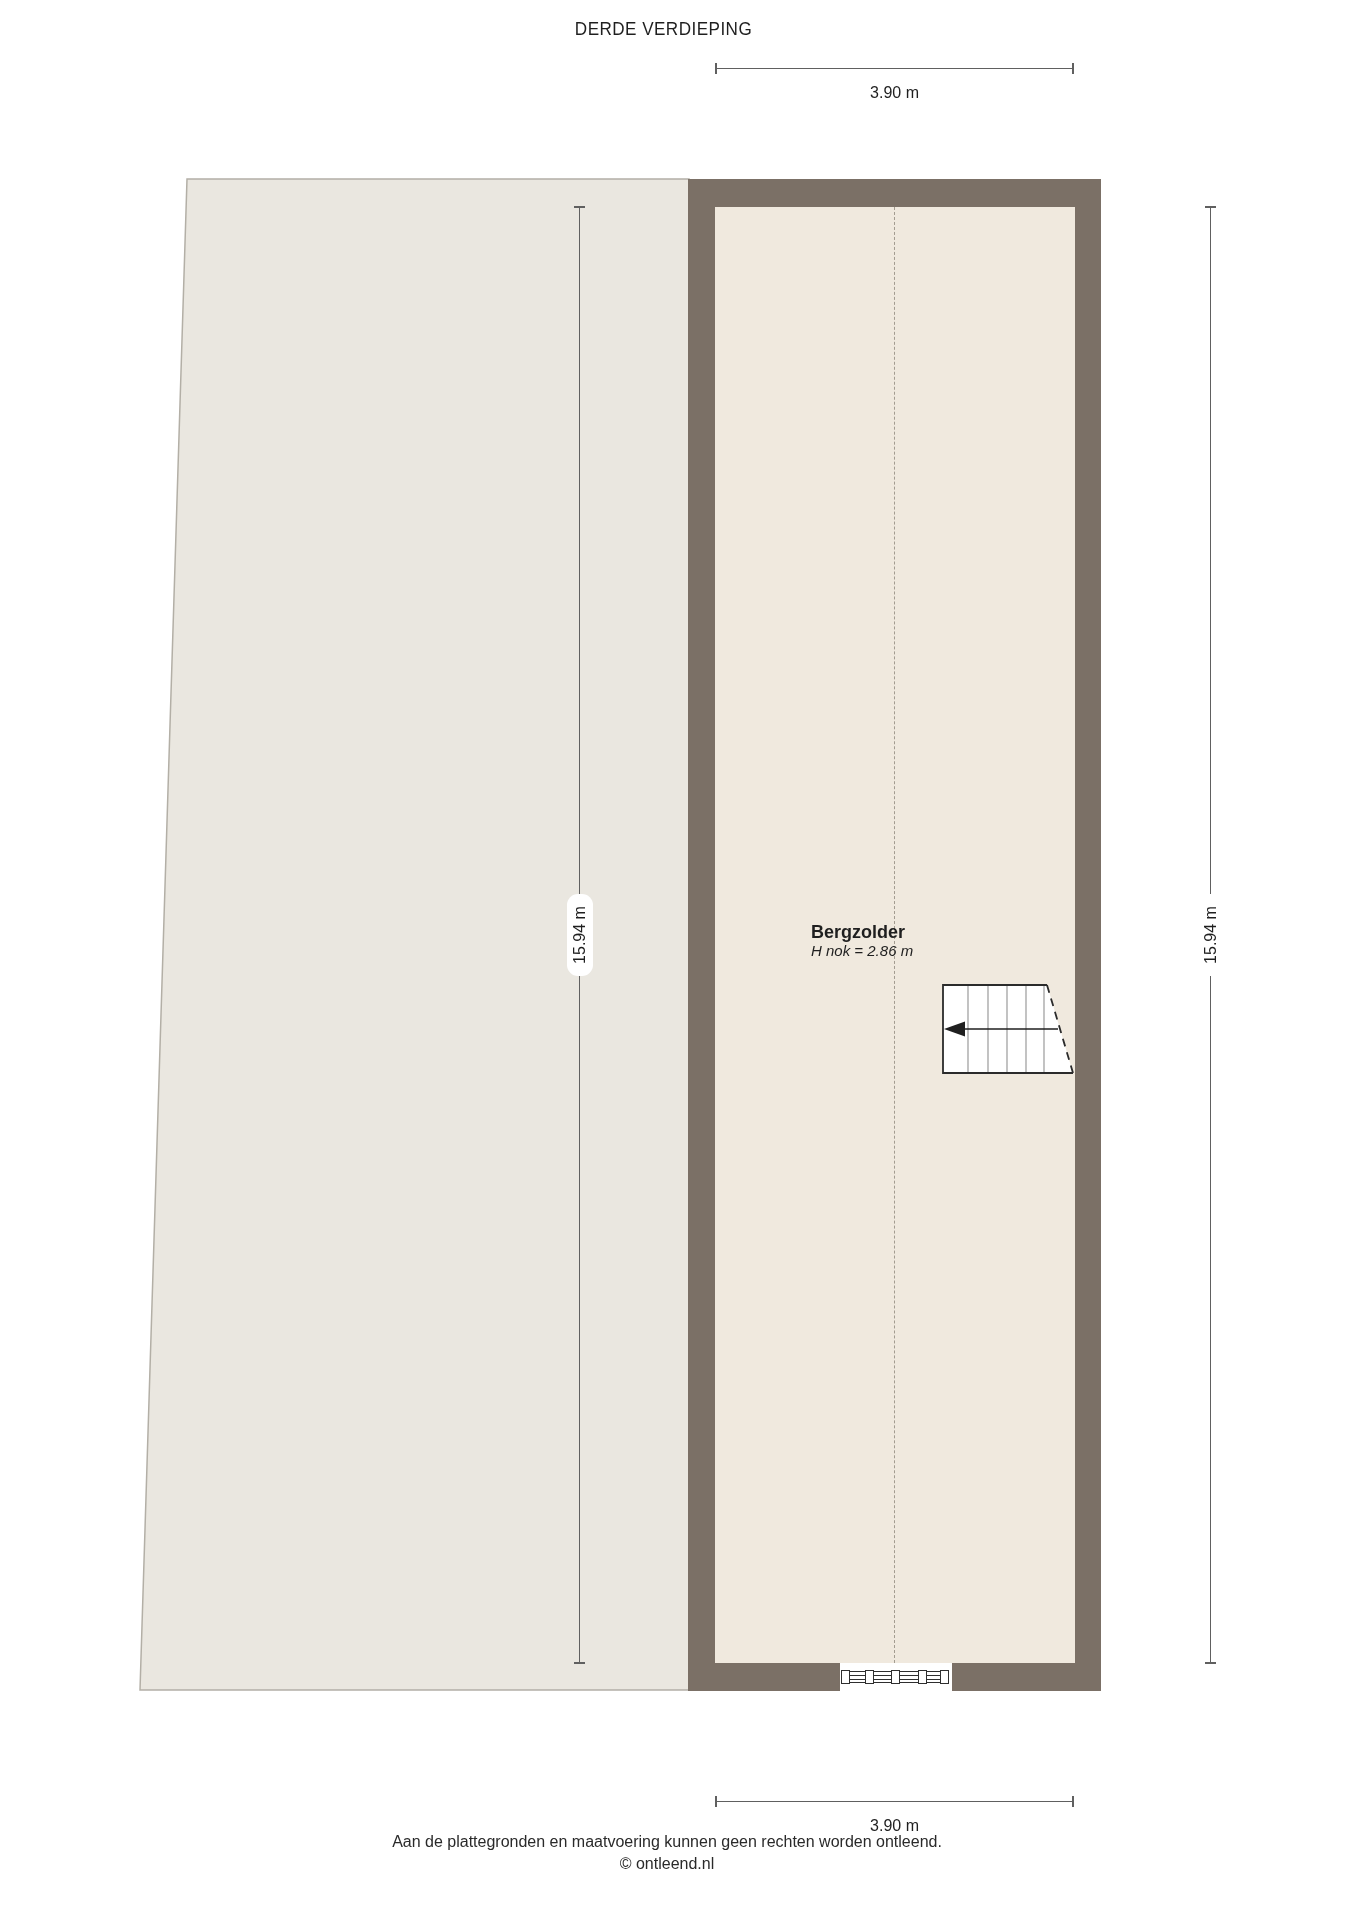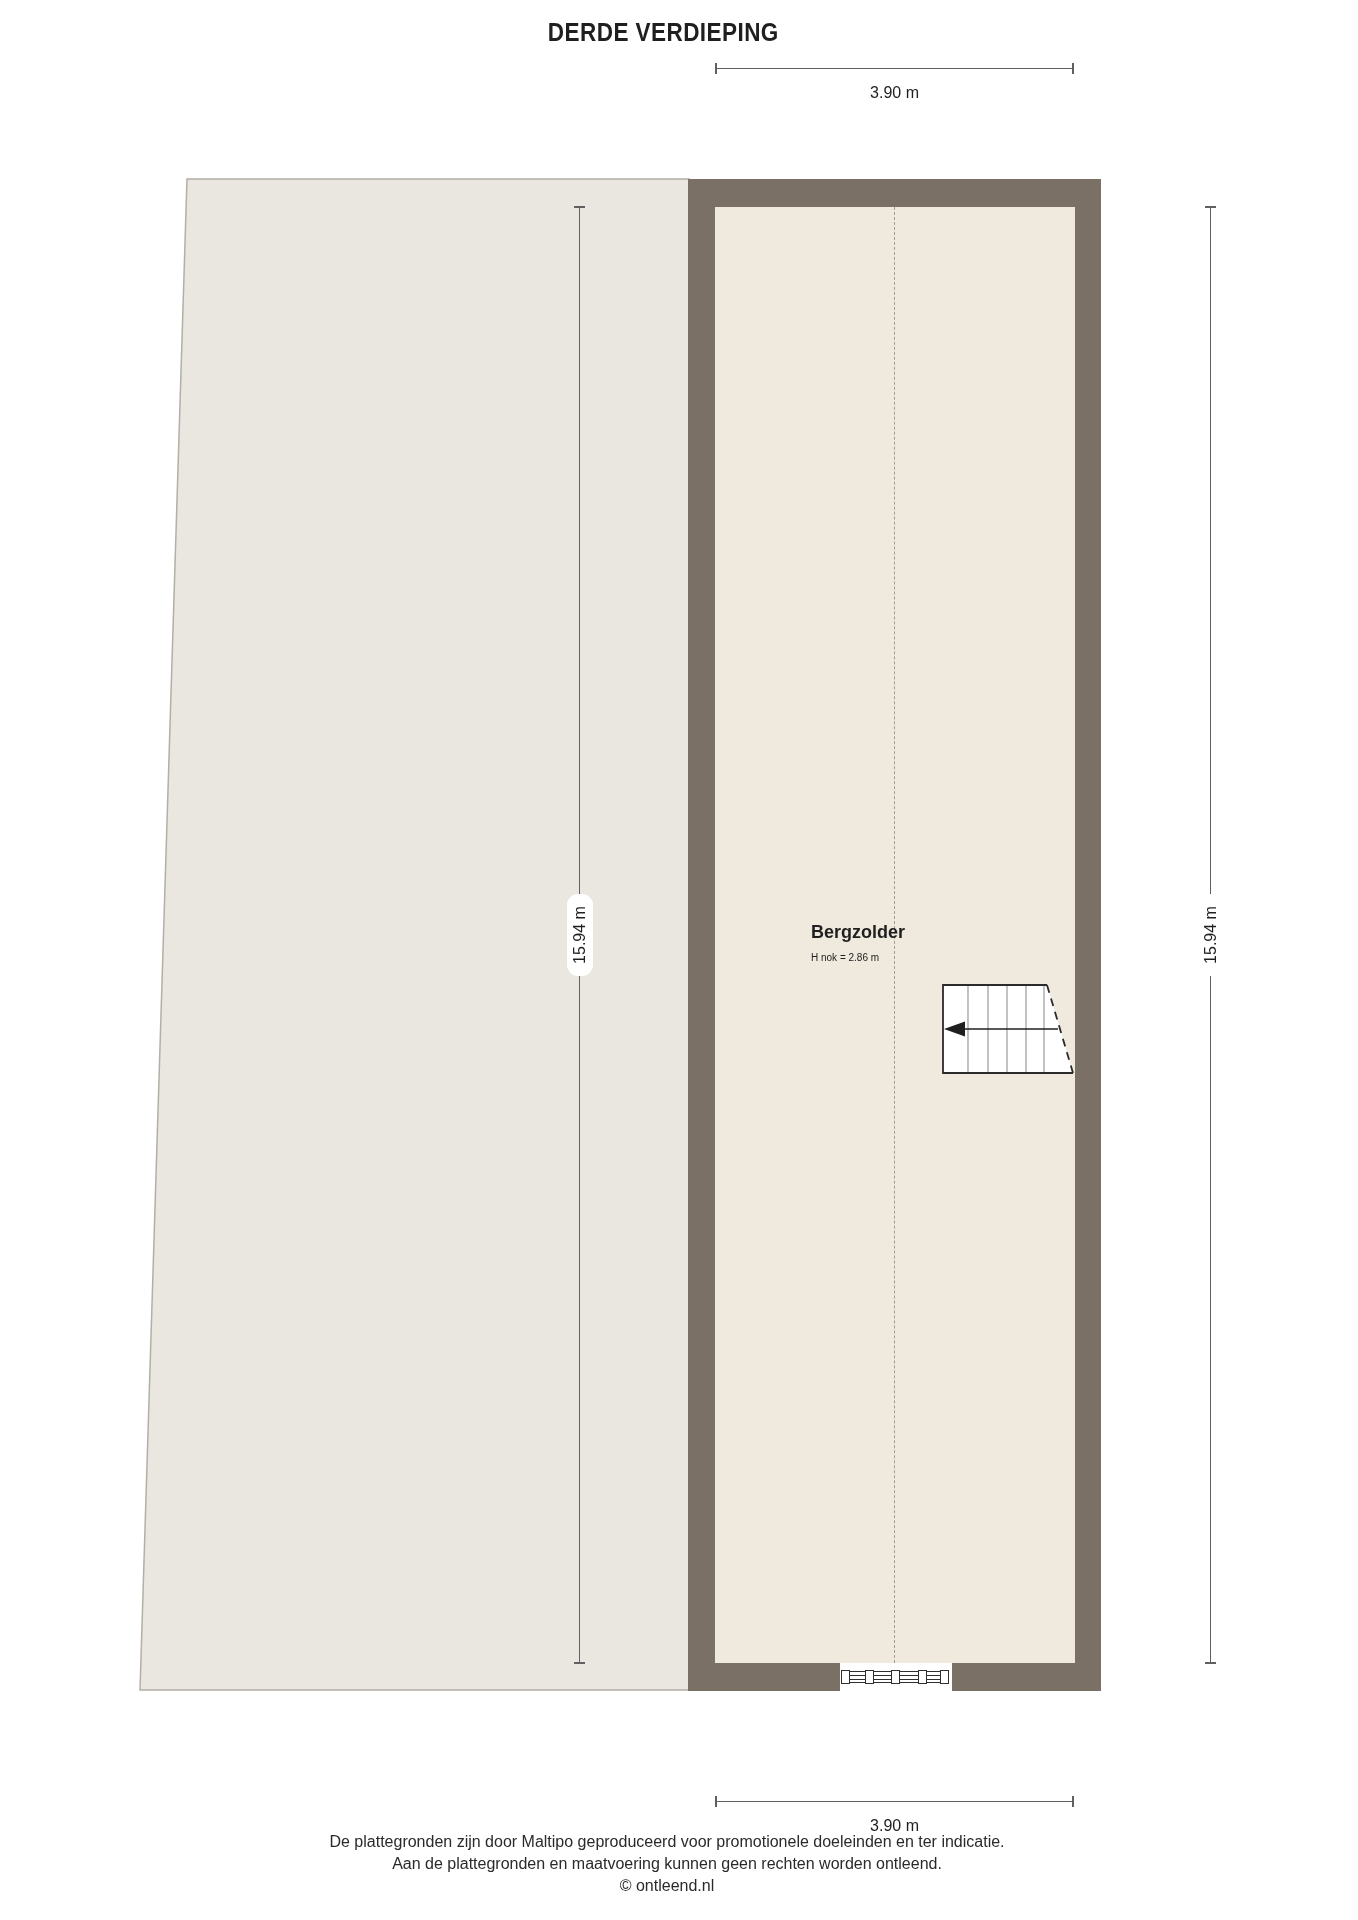--- a/index.html
+++ b/index.html
@@ -11,21 +11,21 @@
     font-family:"Liberation Sans", sans-serif;
     color:var(--text,#1f1f1f);
     overflow:hidden;
   }
   .abs{position:absolute;}
 
   
   #title{
     left:0;top:18px;width:1326px;
     text-align:center;
-    font-size:25px;font-weight:700;letter-spacing:.5px;
+    font-size:19px;font-weight:400;letter-spacing:.5px;
     color:var(--text,#1f1f1f);
   }
   #title .squeeze{display:inline-block;transform:scaleX(.9);transform-origin:center;}
 
   
   .dim-h{height:21px;}
   .dim-h .line{position:absolute;left:0;right:0;top:10px;height:1px;background:var(--dim,#606060);}
   .dim-h .tick{position:absolute;width:2px;height:11px;top:5px;background:var(--dim,#606060);}
   .dim-h .tick.l{left:-1px;} .dim-h .tick.r{right:-1px;}
   .dim-h .lbl{
@@ -50,21 +50,21 @@
 
   
   #room-wall{left:688px;top:179px;width:413px;height:1512px;background:var(--wall,#7b7066);}
   #room-interior{left:715px;top:207px;width:360px;height:1456px;background:var(--room-fill,#f0e9de);}
   #wall-gap{left:840px;top:1663px;width:112px;height:28px;background:#fff;}
   #ridge-line{left:894px;top:207px;height:1456px;width:0;border-left:1px dashed var(--ridge,#a39c90);}
 
   
   #room-label{left:811px;top:922px;width:200px;}
   #room-name{font-size:18px;font-weight:600;line-height:20px;}
-  #room-note{font-size:10px;line-height:15px;margin-top:8px;}
+  #room-note{font-size:15px;font-style:italic;line-height:15px;margin-top:1px;}
 
   
   #window{left:841px;top:1671px;width:108px;height:12px;background:#fff;
     border:1px solid var(--window-stroke,#2f2f2f);box-sizing:border-box;}
   #window .mull{position:absolute;left:0;right:0;height:1px;background:var(--window-stroke,#2f2f2f);}
   #window .m1{top:3px;} #window .m2{top:7px;}
   #window .post{position:absolute;top:-2px;width:9px;height:14px;background:#fff;
     border:1.5px solid var(--window-stroke,#2f2f2f);box-sizing:border-box;}
   #window .p1{left:-1px;} #window .p2{left:23px;} #window .p3{left:49px;}
   #window .p4{left:76px;} #window .p5{left:98px;}
@@ -148,18 +148,17 @@
   </div>
 
   <div class="abs dim-h" style="left:716px;top:1791px;width:357px;">
     <div class="line"></div>
     <div class="tick l"></div>
     <div class="tick r"></div>
     <span class="lbl">3.90 m</span>
   </div>
 
   <div class="abs" id="footer">
-    <div>De plattegronden zijn door Maltipo geproduceerd voor promotionele doeleinden en ter indicatie.</div>
     <div>Aan de plattegronden en maatvoering kunnen geen rechten worden ontleend.</div>
     <div>© ontleend.nl</div>
   </div>
 
 </div>
 
 </body></html>

